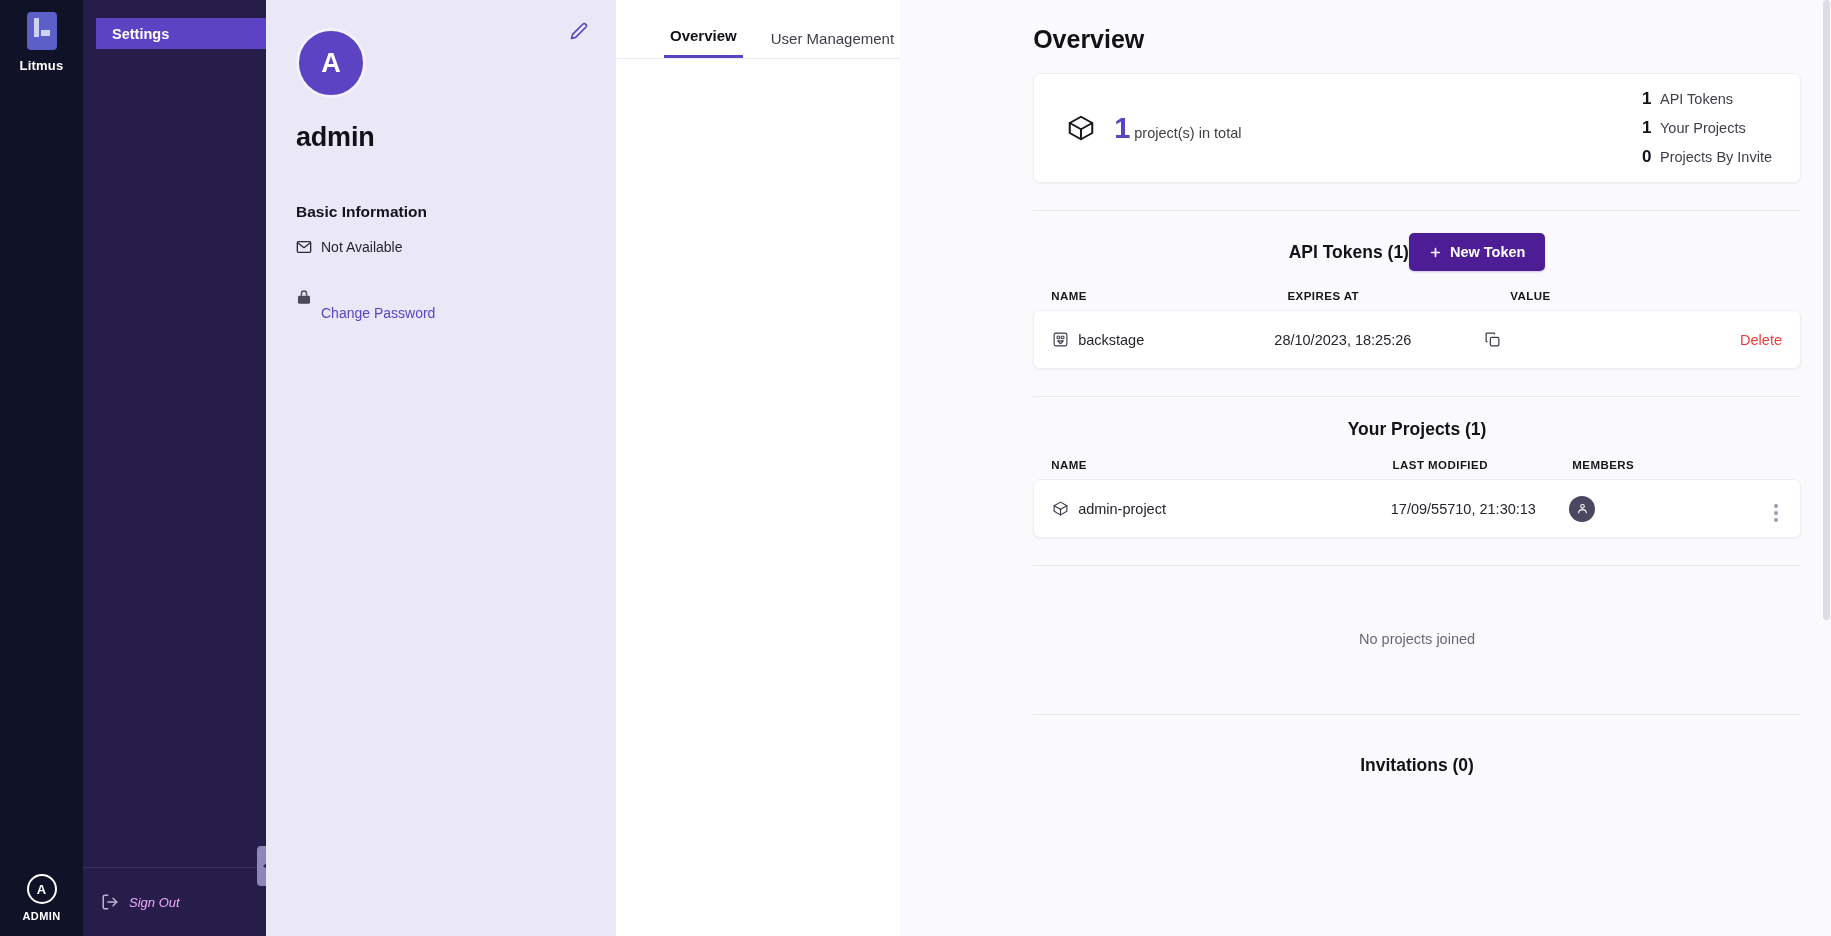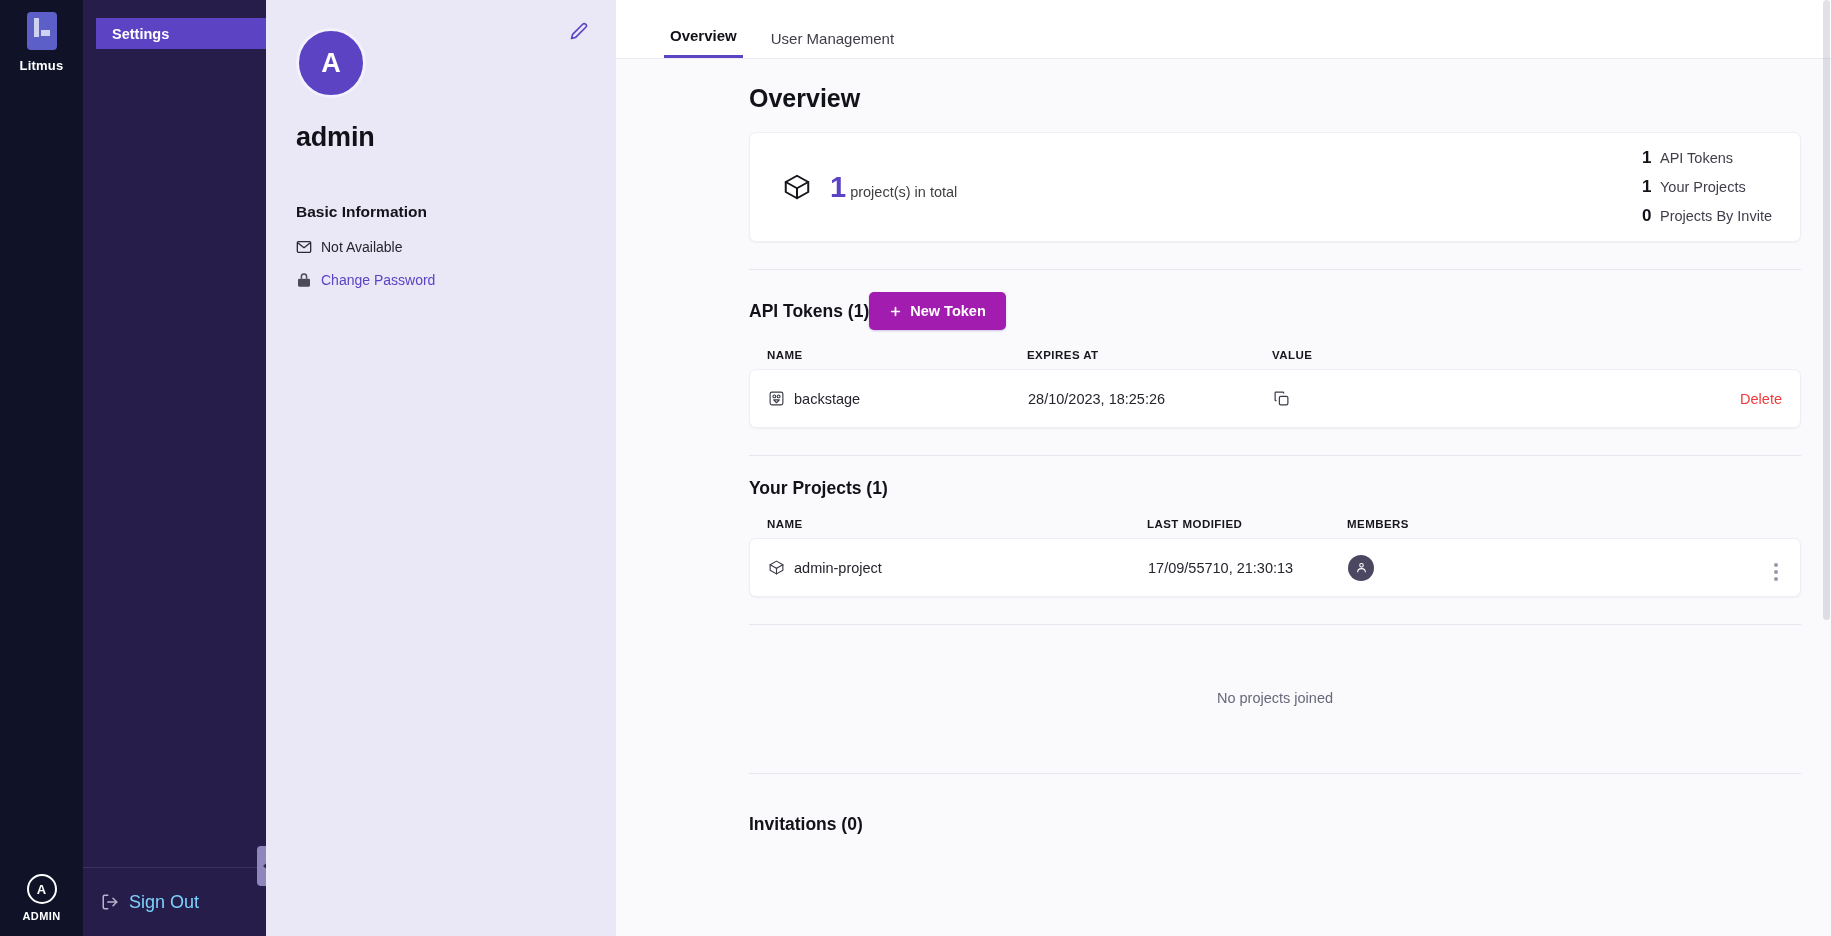--- a/index.html
+++ b/index.html
@@ -59,21 +59,21 @@
     height: 31px; display: flex; align-items: center;
     padding-left: 16px; color: #ffffff;
     font-size: 14.5px; font-weight: bold;
     margin-right: 0;
   }
   .nav-item.active { background: #5b43c4; }
   .nav-footer {
     border-top: 1px solid #3a3160;
     height: 69px; display: flex; align-items: center; padding-left: 18px; gap: 10px;
   }
-  .signout-text { color: #7dd3fc; font-size: 18px; }
+  .signout-text { color: #f0abfc; font-size: 13px; font-style: italic; }
   .icon-signout { width: 18px; height: 18px; display: block; }
 
   
   .collapse-handle {
     position: absolute; right: -9px; bottom: 50px;
     width: 18px; height: 40px; border-radius: 4px;
     background: #8f86bb;
     display: flex; align-items: center; justify-content: center;
   }
   .collapse-handle .tri {
@@ -108,27 +108,27 @@
   }
   .basic-info-title {
     font-size: 15.5px; font-weight: bold; color: #13131a;
     margin-top: 50px;
   }
   .info-row {
     display: flex; align-items: center; gap: 9px;
     margin-top: 18px; font-size: 14px; color: #25252e;
   }
   .info-row.link { margin-top: 17px; }
-  .info-row.link .info-text { color: #5b43c4; cursor: pointer; }
+  .info-row.link .info-text { color: #5b43c4; cursor: pointer; margin-top: 33px; }
 
   
   .main {
     flex: 1 1 auto; height: 936px;
     background: #ffffff;
-    display: flex; flex-direction: column;
+    display: flex; 
     overflow: hidden;
     position: relative;
   }
   .tabs {
     height: 59px; flex: 0 0 59px;
     display: flex; align-items: flex-end;
     padding-left: 48px; gap: 22px;
     background: #ffffff;
     border-bottom: 1px solid #eceaf3;
   }
@@ -176,26 +176,26 @@
   .stat-line:last-child { margin-bottom: 0; }
   .stat-num { font-size: 17px; font-weight: bold; color: #121219; min-width: 11px; }
   .stat-label { font-size: 14.5px; color: #3e3e4a; }
 
   .section-divider {
     border-top: 1px solid #e7e5ef;
     margin: 27px 0 0 0;
   }
 
   .section-head {
-    display: flex; align-items: center; justify-content: flex-start;
+    display: flex; align-items: center; justify-content: center;
     margin-top: 22px;
   }
   .section-title { font-size: 17.5px; font-weight: bold; color: #121219; }
   .btn-primary {
-    background: #a21caf; color: #ffffff;
+    background: #4c1d95; color: #ffffff;
     font-size: 14.5px; font-weight: bold;
     border: none; border-radius: 5px;
     padding: 11px 20px; cursor: pointer;
     display: flex; align-items: center; gap: 8px;
     box-shadow: 0 1px 2px rgba(60,40,160,.25);
   }
 
   .tbl-head {
     display: flex; align-items: flex-end;
     margin-top: 19px; padding: 0 18px;

